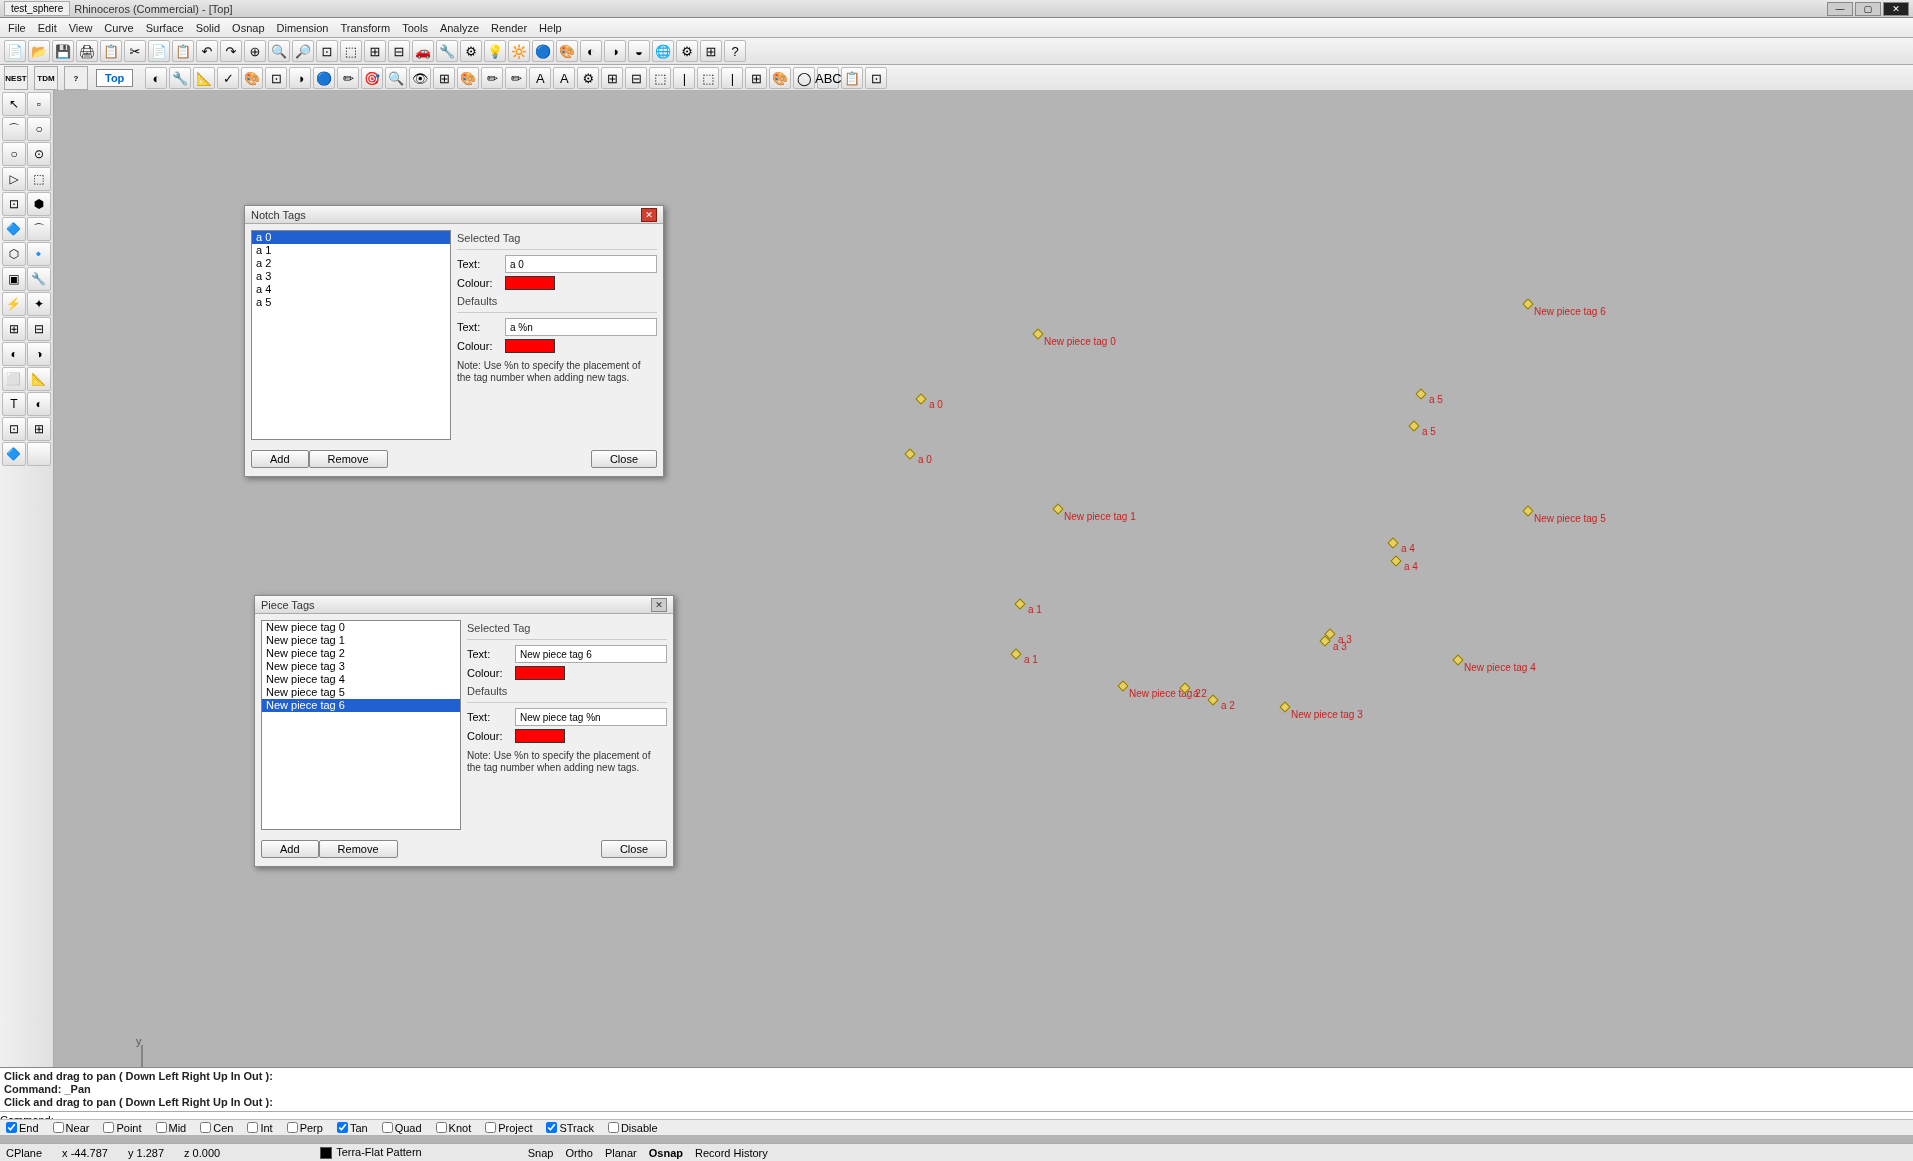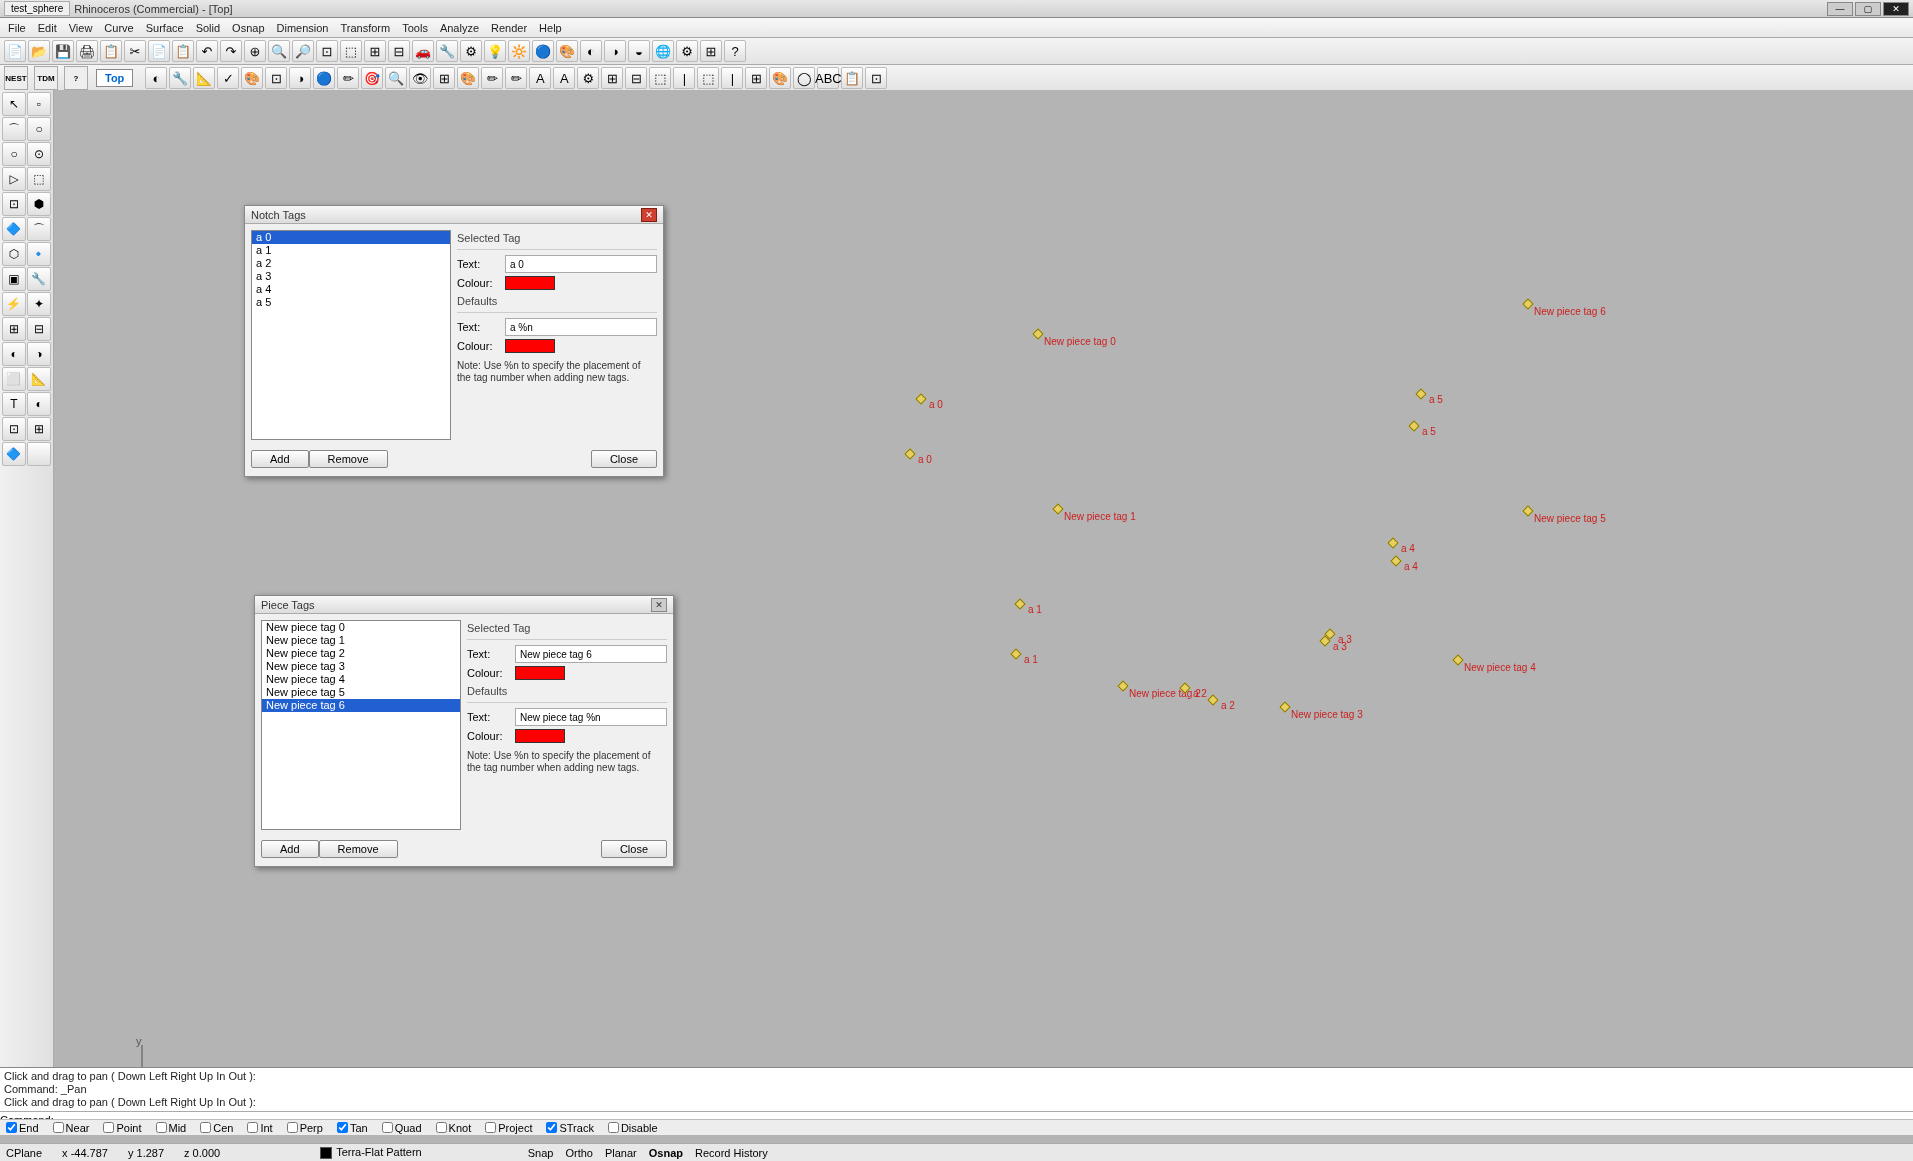--- a/index.html
+++ b/index.html
@@ -54,21 +54,21 @@
 .dlg-btn.close-btn { margin-left: auto; }
 .dlg hr { border: none; border-top: 1px solid #ccc; margin: 2px 0; }
 
 
 .vp-tabs { position: absolute; left: 50px; bottom: 54px; right: 0; height: 18px; background: #e8e8e8; display: flex; align-items: center; padding: 0 4px; gap: 0; font-size: 10px; border-top: 1px solid #aaa; }
 .vp-nav { display: flex; gap: 0; margin-right: 8px; }
 .vp-nav span { width: 14px; height: 14px; border: 1px solid #888; background: #f0f0f0; display: flex; align-items: center; justify-content: center; font-size: 9px; }
 .vp-tab { padding: 1px 10px; border: 1px solid #aaa; background: #f8f8f8; border-bottom: none; }
 .vp-tab.active { background: #fff; font-weight: bold; }
 
-.cmd-area { position: absolute; left: 0; right: 0; bottom: 24px; height: 48px; background: #fff; border-top: 1px solid #888; font-size: 11px; color: #222; padding: 2px 4px; line-height: 1.2; }
+.cmd-area { position: absolute; left: 0; right: 0; bottom: 24px; height: 48px; background: #fff; border-top: 1px solid #888; font-size: 11px; color: #222; padding: 2px 4px; line-height: 1.2; font-weight: bold; }
 .cmd-prompt { position: absolute; left: 0; right: 0; bottom: 10px; height: 16px; background: #fff; border-top: 1px solid #aaa; display: flex; align-items: center; padding: 0 0; font-size: 11px; }
 .cmd-prompt input { flex: 1; border: none; outline: none; font-size: 11px; }
 
 .osnap-bar { position: absolute; left: 0; right: 0; bottom: 18px; height: 16px; background: #ededed; border-top: 1px solid #bbb; display: flex; align-items: center; gap: 4px; padding: 0 6px; font-size: 10px; }
 .osnap-bar label { display: flex; align-items: center; gap: 2px; margin-right: 10px; }
 .osnap-bar input[type=checkbox] { width: 11px; height: 11px; }
 
 .status-bar { position: absolute; left: 0; right: 0; bottom: 0; height: 18px; background: #e8e8e8; border-top: 1px solid #aaa; display: flex; align-items: center; padding: 0 6px; font-size: 10px; gap: 20px; }
 .status-bar .layer-sw { width: 12px; height: 12px; background: #000; border: 1px solid #555; display: inline-block; vertical-align: middle; margin-right: 4px; }
 .stat-toggle { padding: 0 6px; }

